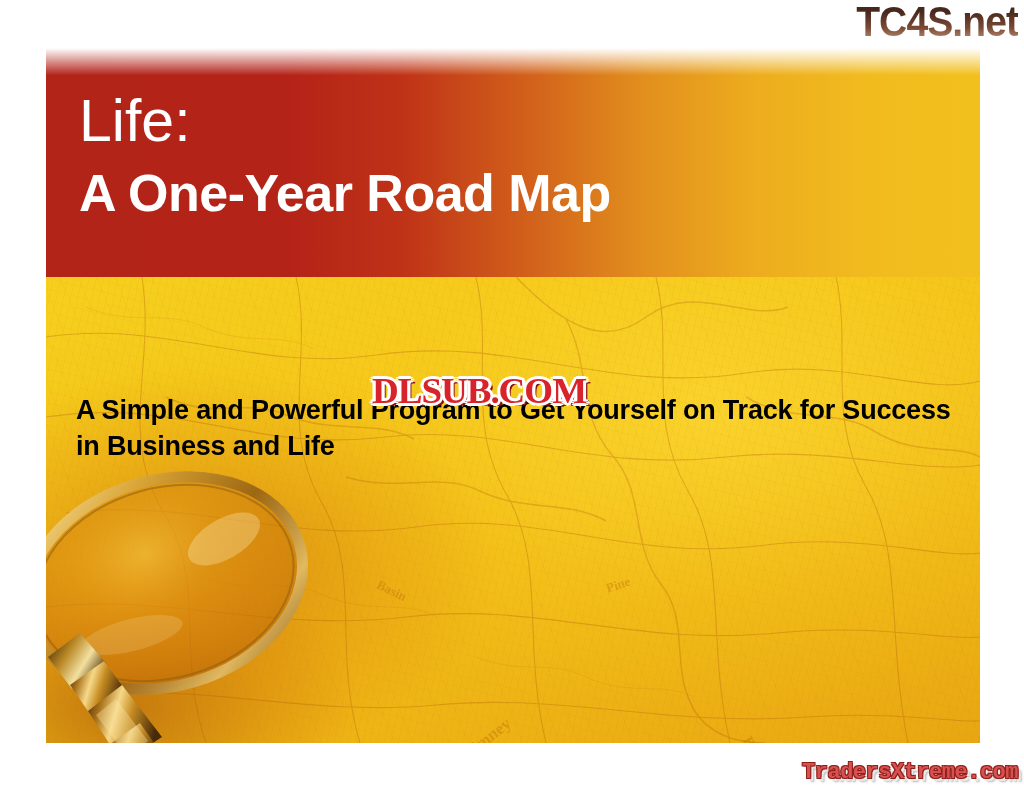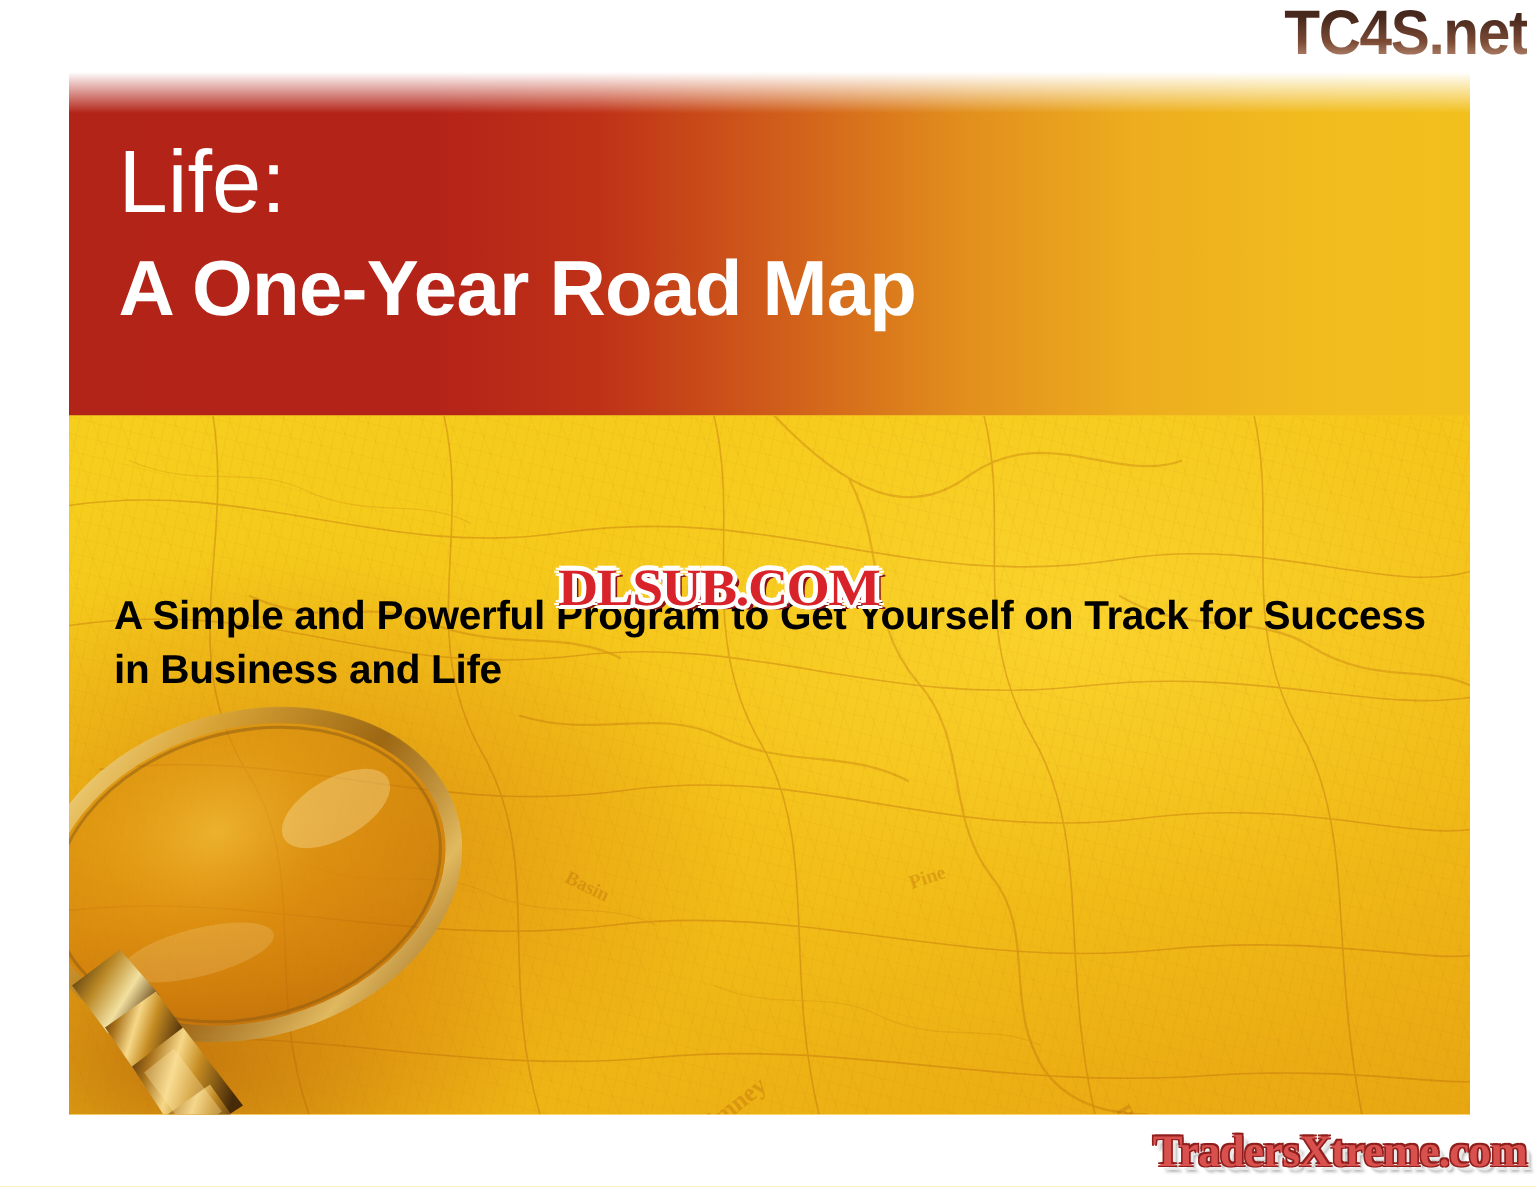--- a/index.html
+++ b/index.html
@@ -177,23 +177,23 @@
        0   -3px 0 #ffffff,  0    3px 0 #ffffff,
        4px  3px 0 #8d1016;
   }
 
   
   #tx-watermark {
     position: absolute;
     right: 6px;
     bottom: 6px;
     z-index: 40;
-    font-family: Liberation Serif, serif;
-    font-weight: bold;
-    font-size: 30px;
+    font-family: Liberation Mono, monospace;
+    font-weight: bold;
+    font-size: 22px;
     letter-spacing: -0.5px;
     color: #d9514e;
     white-space: nowrap;
     text-shadow:
       -1px -1px 0 #8f1f1c,  1px -1px 0 #8f1f1c,
       -1px  1px 0 #8f1f1c,  1px  1px 0 #8f1f1c,
        3px  3px 0 #e9e9e9,
        4px  4px 2px rgba(120,120,120,0.55);
   }
 </style>

